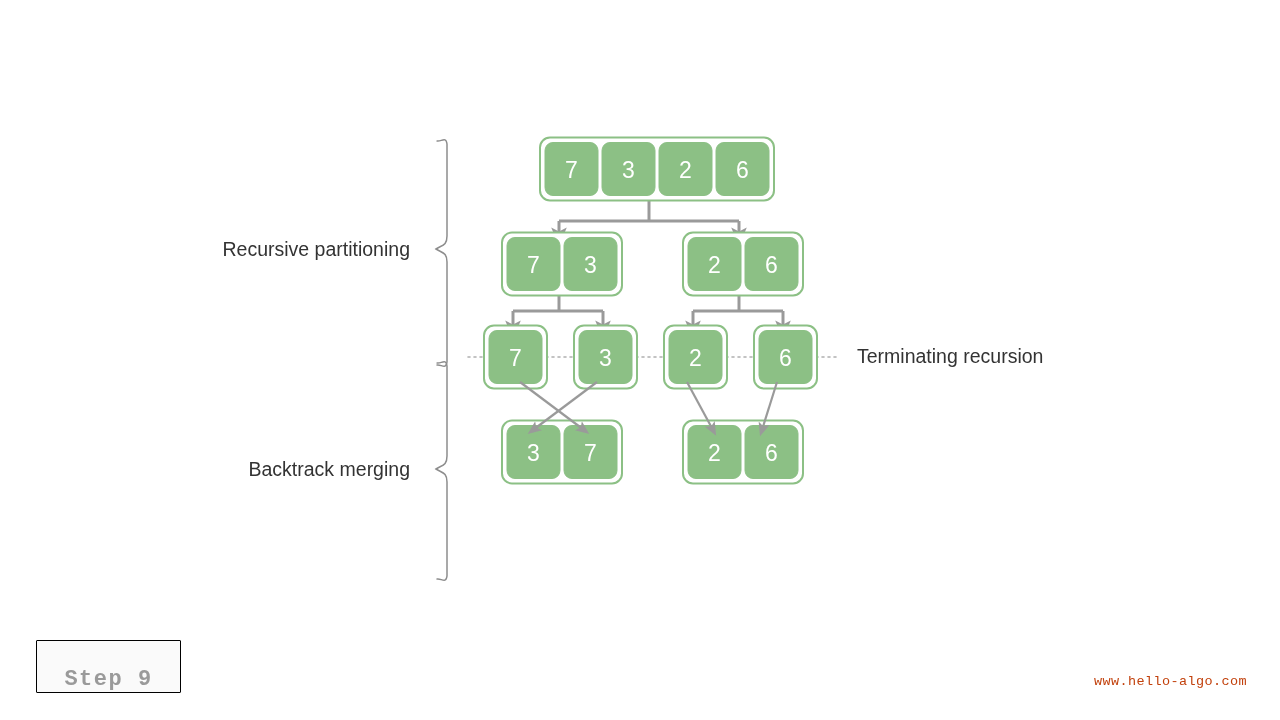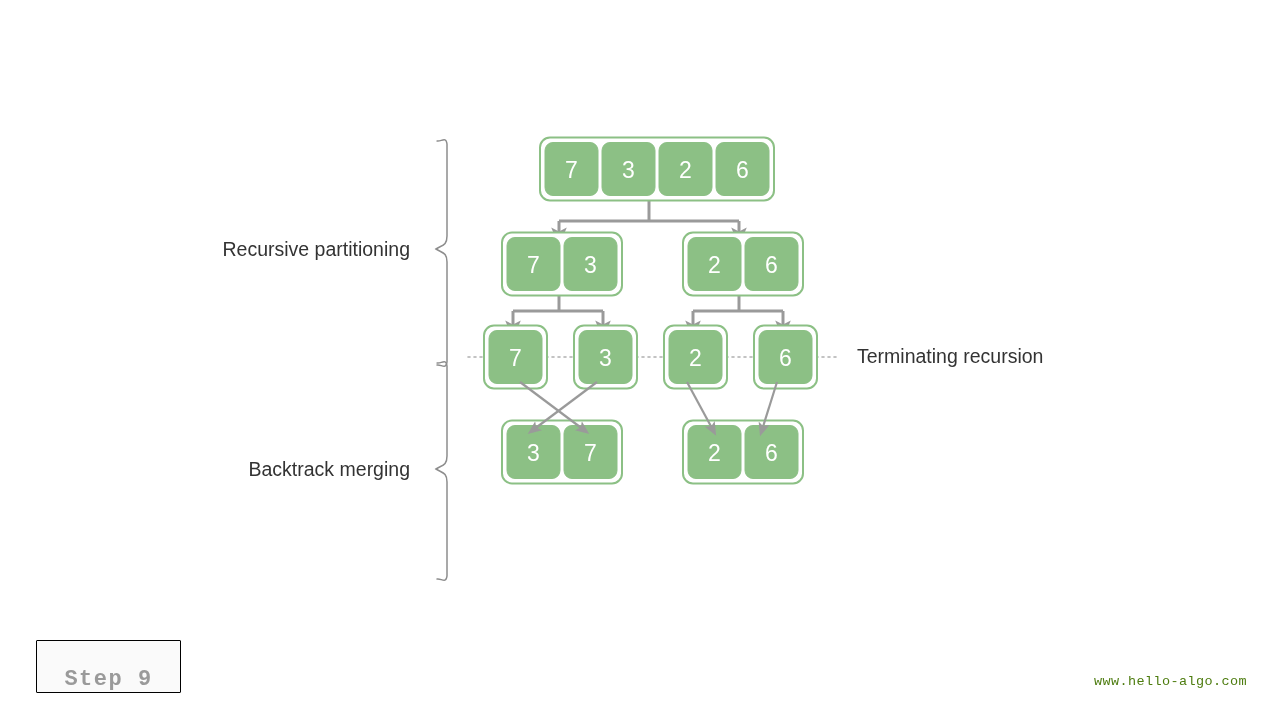--- a/index.html
+++ b/index.html
@@ -54,21 +54,21 @@
     font-weight: bold;
     color: #9a9a9a;
     letter-spacing: 1.5px;
   }
   .watermark {
     position: absolute;
     right: 33px;
     top: 674px;
     font-family: "Liberation Mono", monospace;
     font-size: 13.5px;
-    color: #4d7c0f;
+    color: #c2410c;
     letter-spacing: 0.4px;
   }
 </style>
 </head>
 <body>
 
 <div id="diagram-root">
   <svg id="svg-canvas" width="1280" height="720" viewBox="0 0 1280 720">
     <defs>
       <marker id="arrowhead" markerWidth="7" markerHeight="7" refX="3.2" refY="3" orient="auto" markerUnits="strokeWidth">

